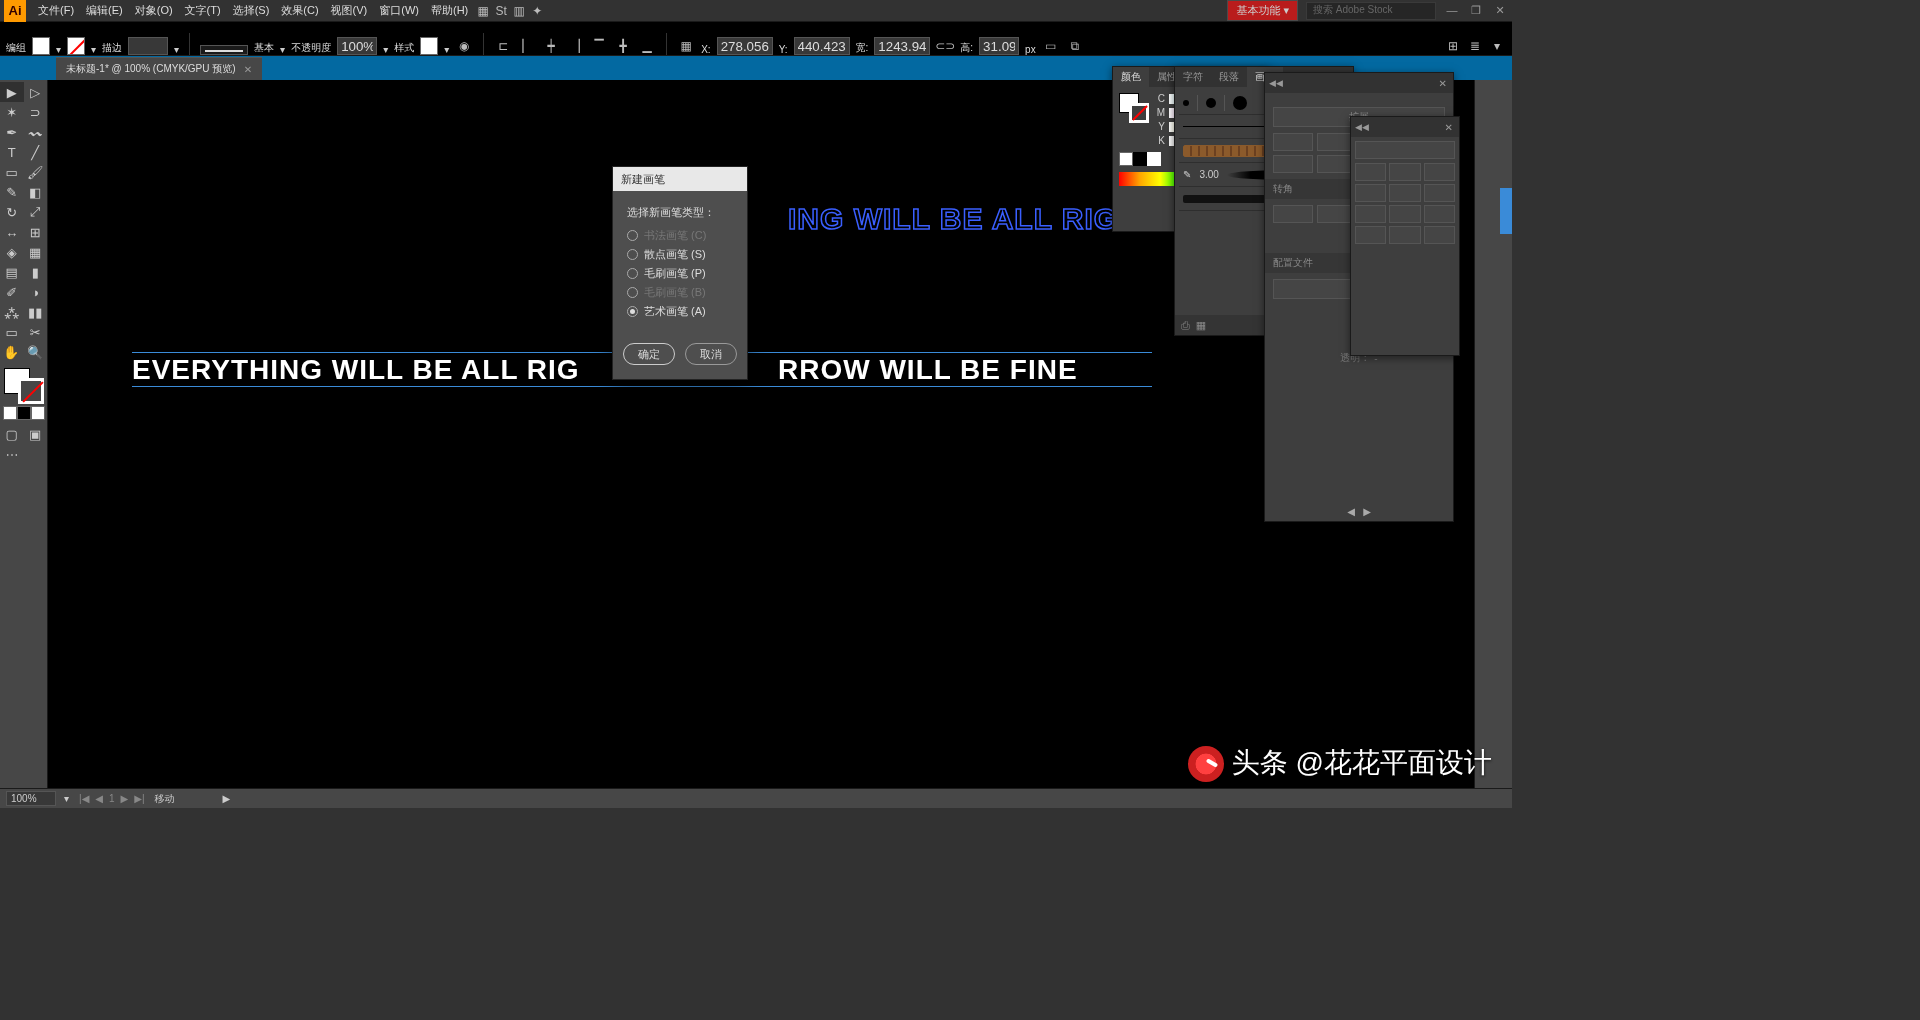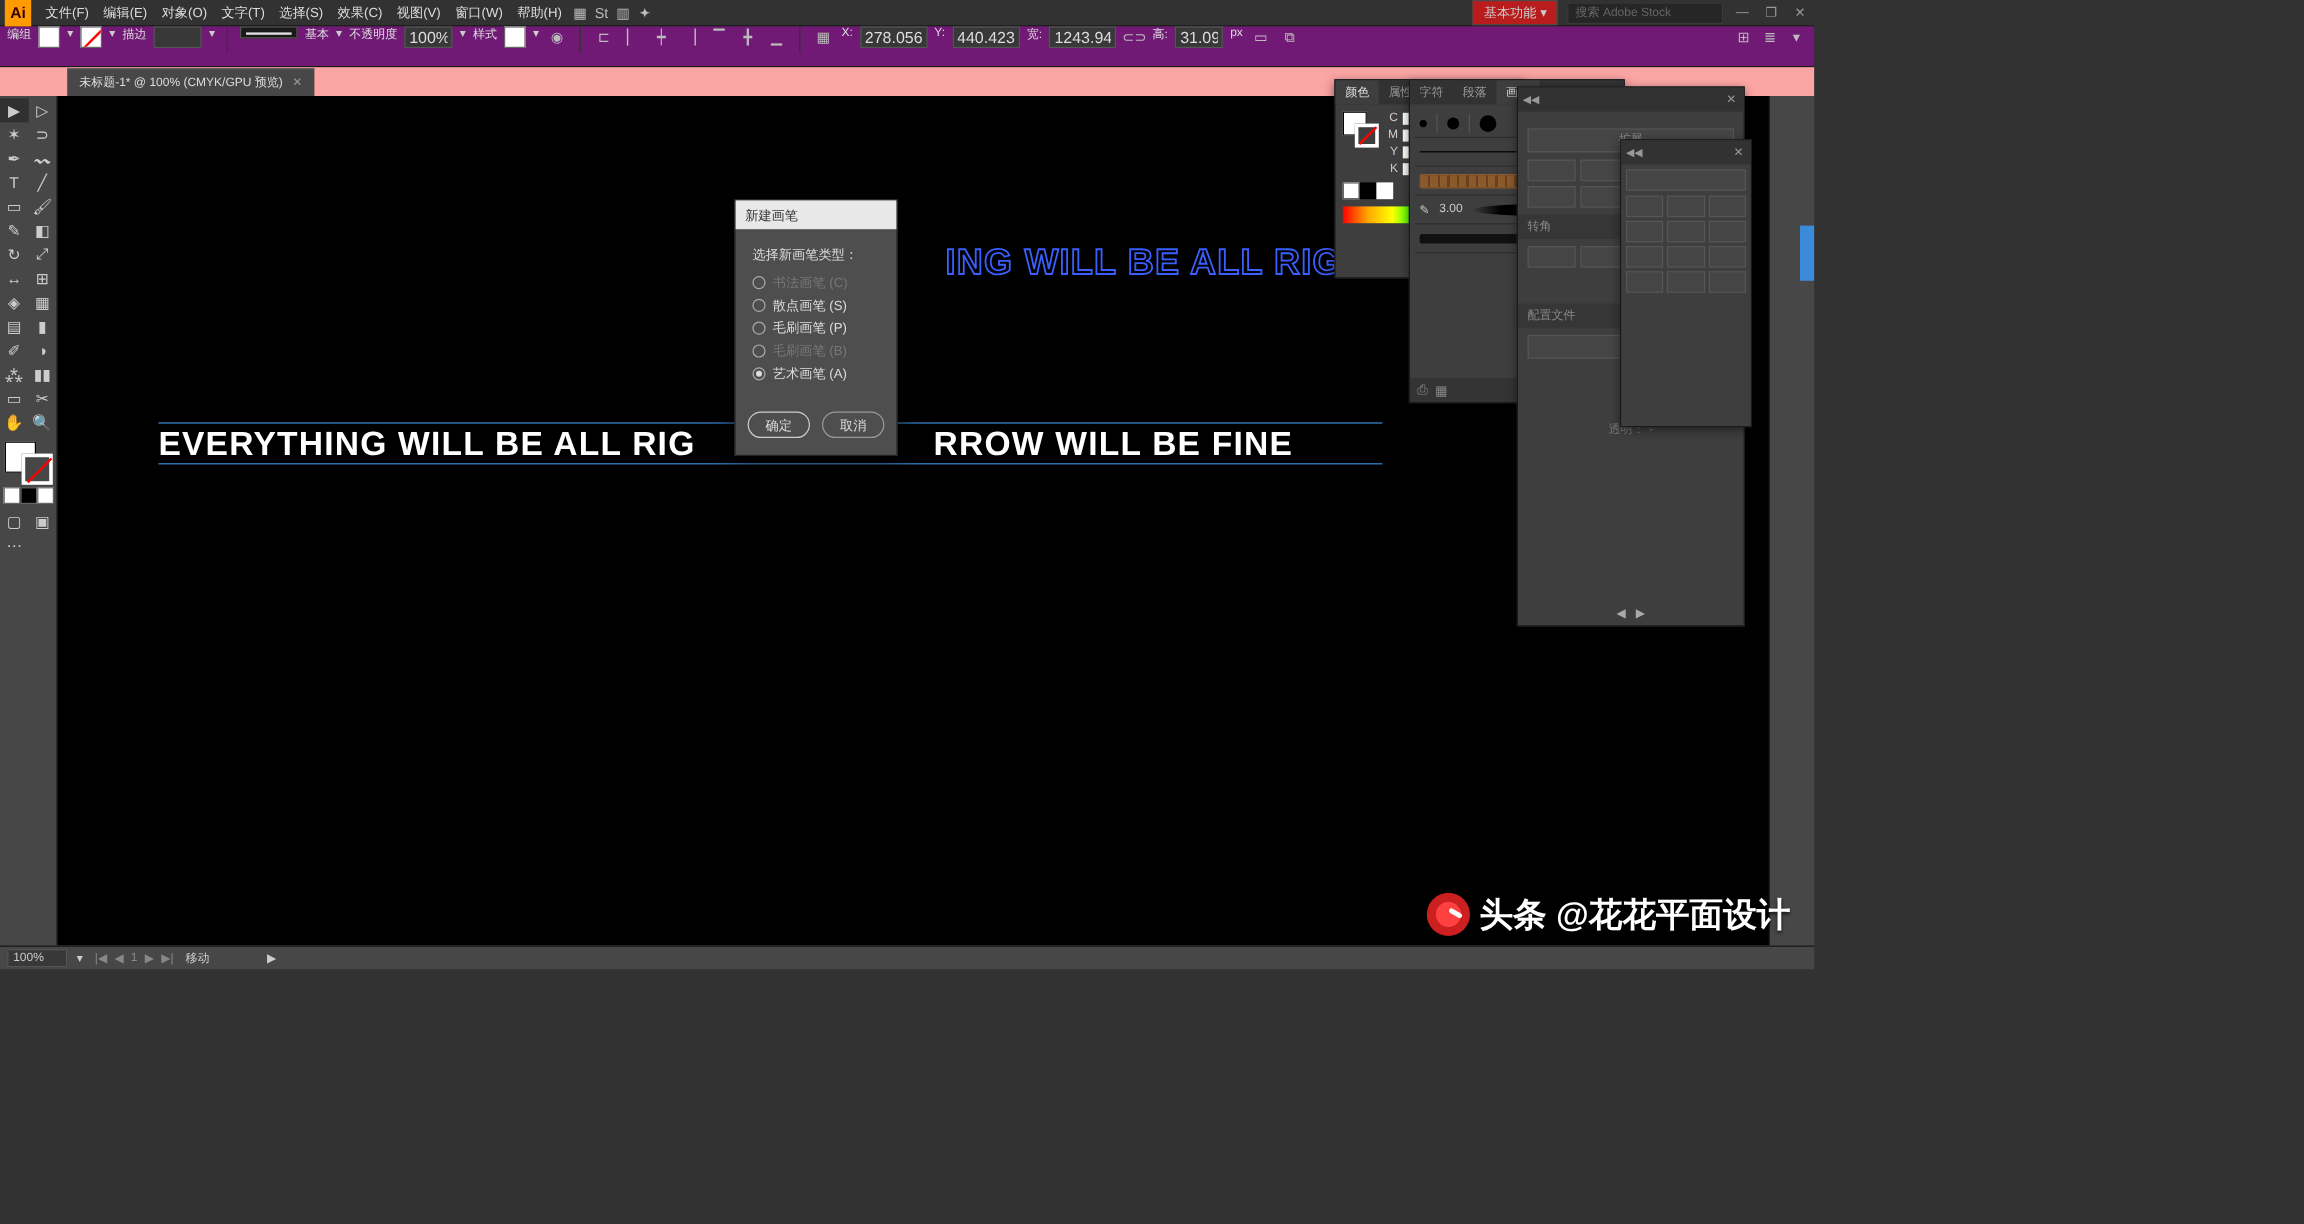--- a/index.html
+++ b/index.html
@@ -8,35 +8,35 @@
 
 .menubar { height: 22px; background: #323232; display: flex; align-items: center; padding: 0 4px; border-bottom: 1px solid #1a1a1a; }
 .app-icon { width: 22px; height: 22px; background: #ff9a00; color: #330000; font-weight: bold; font-size: 13px; display: flex; align-items: center; justify-content: center; margin-right: 6px; }
 .menu-item { padding: 0 6px; color: #ddd; cursor: pointer; }
 .menubar-right { margin-left: auto; display: flex; align-items: center; gap: 8px; }
 .workspace-dd { background: #b91c1c; padding: 2px 8px; border: 1px solid #4a4a4a; }
 .search-box { background: #262626; border: 1px solid #3a3a3a; width: 130px; height: 18px; color: #666; padding: 0 18px 0 6px; font-size: 10px; position: relative; }
 .win-btn { width: 16px; height: 14px; color: #999; font-size: 11px; text-align: center; cursor: pointer; }
 
 
-.controlbar { height: 34px; background: #701a75; display: flex; align-items: flex-start; padding: 0 6px; gap: 6px; border-bottom: 1px solid #1a1a1a; font-size: 10px; }
+.controlbar { height: 34px; background: #000000; display: flex; align-items: flex-end; padding: 0 6px; gap: 6px; border-bottom: 1px solid #1a1a1a; font-size: 10px; }
 .cb-label { color: #ddd; }
 .swatch { width: 18px; height: 18px; border: 1px solid #666; }
 .swatch.white { background: #fff; }
 .swatch.none { background: #fff; position: relative; overflow: hidden; }
 .swatch.none::after { content:""; position:absolute; left:-2px; top:8px; width:24px; height:2px; background:red; transform: rotate(-45deg); }
 .cb-num { background: #383838; border: 1px solid #555; width: 56px; height: 18px; color: #ddd; text-align: right; padding: 0 3px; }
 .cb-num.sm { width: 40px; }
 .stroke-preview { width: 48px; height: 10px; background: #1a1a1a; border: 1px solid #555; position: relative; }
 .stroke-preview::after { content:""; position:absolute; left:4px; right:4px; top:4px; height:2px; background:#ddd; }
 .cb-sep { width: 1px; height: 22px; background: #333; margin: 0 4px; }
 .cb-icon { width: 18px; height: 18px; color:#bbb; display:flex; align-items:center; justify-content:center; font-size:12px; }
 
 
-.tabbar { height: 24px; background: #fca5a5; display: flex; align-items: end; padding-left: 56px; }
+.tabbar { height: 24px; background: #0369a1; display: flex; align-items: end; padding-left: 56px; }
 .doc-tab { background: #474747; padding: 4px 10px; color: #ddd; font-size: 10px; border-top: 1px solid #555; display:flex; align-items:center; gap:8px; }
 .tab-close { color:#999; font-size:10px; cursor:pointer; }
 
 
 .main { display: flex; height: 708px; }
 .toolbar { width: 48px; background: #474747; display: flex; flex-direction: column; padding: 2px 0; border-right: 1px solid #1a1a1a; }
 .tool-row { display: flex; }
 .tool { width: 24px; height: 20px; display: flex; align-items: center; justify-content: center; color: #ccc; font-size: 13px; cursor: pointer; }
 .tool.active { background: #303030; }
 .tool-colorbox { width: 40px; height: 36px; position: relative; margin: 6px auto 2px; }
@@ -117,21 +117,21 @@
 .dlg-btn { width: 68px; height: 22px; border: 1px solid #999; border-radius: 11px; background: transparent; color: #ddd; font-size: 11px; cursor: pointer; display:flex; align-items:center; justify-content:center; }
 .dlg-btn.primary { border-color: #ccc; }
 
 
 .statusbar { position:absolute; bottom:0; left:0; right:0; height:20px; background:#474747; display:flex; align-items:center; padding:0 6px; gap:8px; font-size:10px; color:#ccc; border-top:1px solid #1a1a1a; }
 .sb-zoom { background:#383838; border:1px solid #555; padding:1px 4px; width:50px; }
 .sb-nav { display:flex; gap:2px; align-items:center; }
 .sb-nav span { color:#888; padding:0 2px; }
 
 
-.watermark { position:absolute; right:20px; bottom:26px; color:#fff; font-size:28px; font-weight:700; display:flex; align-items:flex-start; gap:8px; text-shadow: 0 1px 3px rgba(0,0,0,0.8); }
+.watermark { position:absolute; right:20px; bottom:26px; color:#fff; font-size:28px; font-weight:400; display:flex; align-items:flex-end; gap:8px; text-shadow: 0 1px 3px rgba(0,0,0,0.8); }
 .wm-icon { width:36px; height:36px; border-radius:50%; background:radial-gradient(circle,#ff4040 40%, #cc2020 42%); position:relative; }
 .wm-icon::after { content:""; position:absolute; right:6px; top:15px; width:12px; height:4px; background:#fff; border-radius:2px; transform:rotate(30deg); }
 </style>
 </head>
 <body>
 
 <div class="menubar">
   <div class="app-icon">Ai</div>
   <div class="menu-item">文件(F)</div>
   <div class="menu-item">编辑(E)</div>

